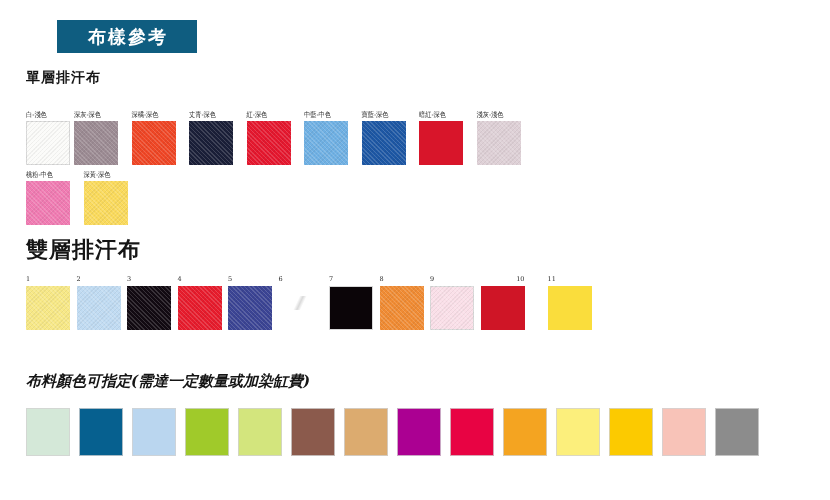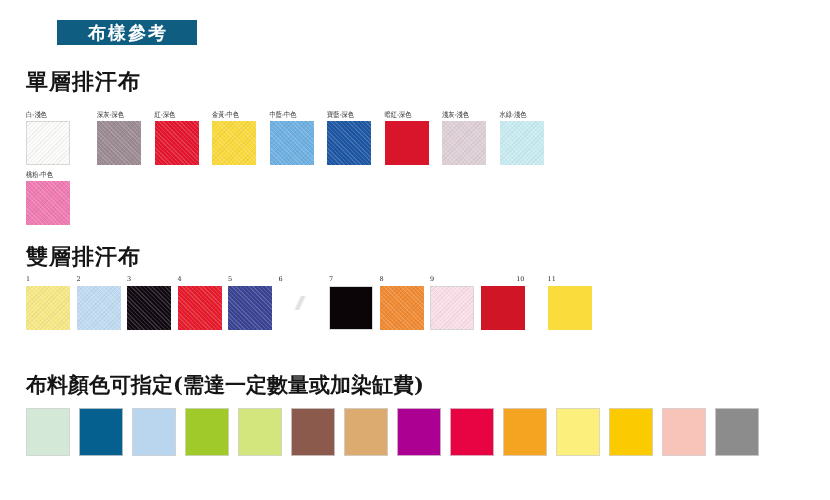--- a/index.html
+++ b/index.html
@@ -17,21 +17,21 @@
     overflow: hidden;
     position: relative;
   }
 
   
   .banner-wrap {
     position: absolute;
     left: 57px;
     top: 20px;
     width: 140px;
-    height: 25px;
+    height: 33px;
   }
   .banner {
     width: 100%;
     height: 100%;
     background: #0f5d80;
     display: flex;
     align-items: center;
     justify-content: center;
   }
   .banner-title {
@@ -46,23 +46,23 @@
 
   
   .section-heading {
     position: absolute;
     font-family: "DejaVu Serif", "Liberation Serif", serif;
     font-weight: bold;
     color: #151515;
     line-height: 1;
     white-space: nowrap;
   }
-  #heading-single { left: 26px; top: 70px; font-size: 22px; letter-spacing: 1px; }
-  #heading-double { left: 26px; top: 245px; font-size: 22px; letter-spacing: 1px; }
-  #heading-custom { left: 26px; top: 374px; font-size: 21px; letter-spacing: 0px; }
+  #heading-single { left: 26px; top: 70px; font-size: 14px; letter-spacing: 1px; }
+  #heading-double { left: 26px; top: 238px; font-size: 22px; letter-spacing: 1px; }
+  #heading-custom { left: 26px; top: 374px; font-size: 15px; letter-spacing: 0px; font-style: italic; }
 
   
   .swatch-row {
     position: absolute;
     display: flex;
   }
   .swatch-cell {
     display: flex;
     flex-direction: column;
     align-items: flex-start;
@@ -140,62 +140,66 @@
 
 <div class="banner-wrap">
   <div class="banner">
     <span class="banner-title">布樣參考</span>
   </div>
 </div>
 
 <div class="section-heading" id="heading-single">單層排汗布</div>
 
 <div class="swatch-row" id="row-single-1">
-    <div class="swatch-cell" style="margin-right: 27px;">
+    <div class="swatch-cell" style="margin-right: 4px;">
       <div class="swatch-label">白-淺色</div>
       <div class="swatch-chip textured outlined" style="background: rgb(251, 251, 249);"></div>
     </div>
     <div class="swatch-cell" style="margin-right: 13.5px;">
       <div class="swatch-label">深灰-深色</div>
       <div class="swatch-chip textured" style="background: rgb(156, 139, 147);"></div>
     </div>
     <div class="swatch-cell" style="margin-right: 13.5px;">
+      <div class="swatch-label">深橘-深色</div>
+      <div class="swatch-chip textured" style="background: rgb(239, 70, 37);"></div>
+    </div>
+    <div class="swatch-cell" style="margin-right: 13.5px;">
+      <div class="swatch-label">丈青-深色</div>
+      <div class="swatch-chip textured" style="background: rgb(26, 31, 56);"></div>
+    </div>
+    <div class="swatch-cell" style="margin-right: 13.5px;">
       <div class="swatch-label">紅-深色</div>
       <div class="swatch-chip textured" style="background: rgb(229, 23, 46);"></div>
     </div>
     <div class="swatch-cell" style="margin-right: 13.5px;">
-      <div class="swatch-label">金黃-中色</div>
-      <div class="swatch-chip textured" style="background: rgb(250, 218, 60);"></div>
-    </div>
-    <div class="swatch-cell" style="margin-right: 13.5px;">
       <div class="swatch-label">中藍-中色</div>
       <div class="swatch-chip textured" style="background: rgb(111, 176, 227);"></div>
     </div>
     <div class="swatch-cell" style="margin-right: 13.5px;">
       <div class="swatch-label">寶藍-深色</div>
       <div class="swatch-chip textured" style="background: rgb(29, 87, 164);"></div>
     </div>
     <div class="swatch-cell" style="margin-right: 13.5px;">
       <div class="swatch-label">暗紅-深色</div>
       <div class="swatch-chip" style="background: rgb(216, 21, 42);"></div>
     </div>
     <div class="swatch-cell" style="margin-right: 13.5px;">
       <div class="swatch-label">淺灰-淺色</div>
       <div class="swatch-chip textured" style="background: rgb(222, 208, 214);"></div>
     </div>
-    <div class="swatch-cell">
-      <div class="swatch-label">水綠-淺色</div>
-      <div class="swatch-chip textured" style="background: rgb(201, 236, 242);"></div>
-    </div>
   </div>
 
 <div class="swatch-row" id="row-single-2">
     <div class="swatch-cell" style="margin-right: 13.5px;">
       <div class="swatch-label">桃粉-中色</div>
       <div class="swatch-chip textured" style="background: rgb(240, 123, 178);"></div>
+    </div>
+    <div class="swatch-cell">
+      <div class="swatch-label">深黃-深色</div>
+      <div class="swatch-chip textured" style="background: rgb(250, 218, 92);"></div>
     </div>
   </div>
 
 <div class="section-heading" id="heading-double">雙層排汗布</div>
 
 <div class="swatch-row" id="row-double-1">
     <div class="swatch-cell" style="margin-right: 6.5px;">
       <div class="swatch-num">1</div>
       <div class="swatch-chip textured" style="background: rgb(247, 232, 134);"></div>
     </div>

